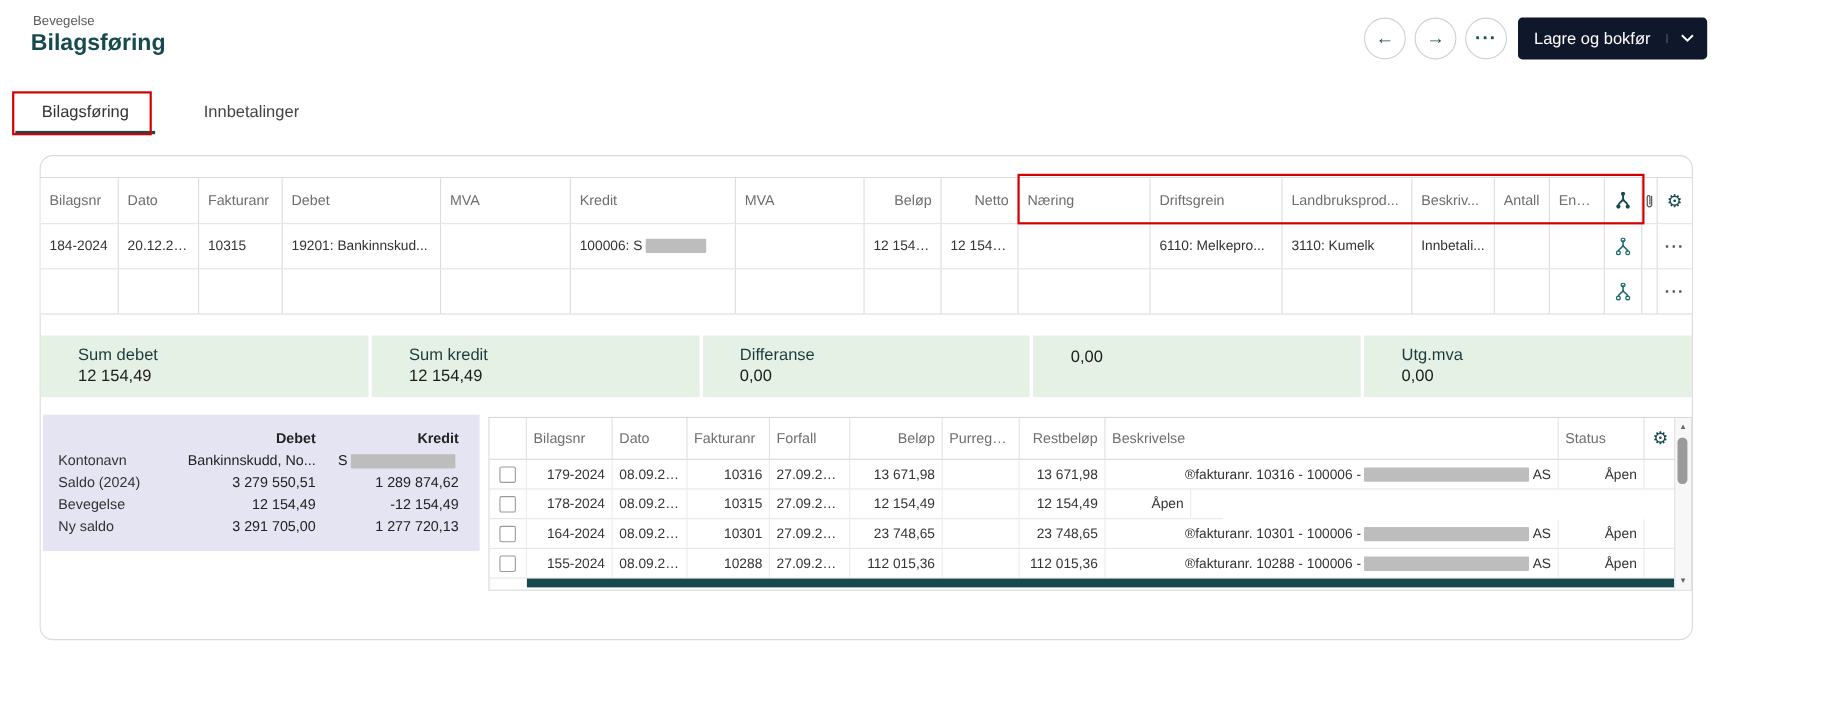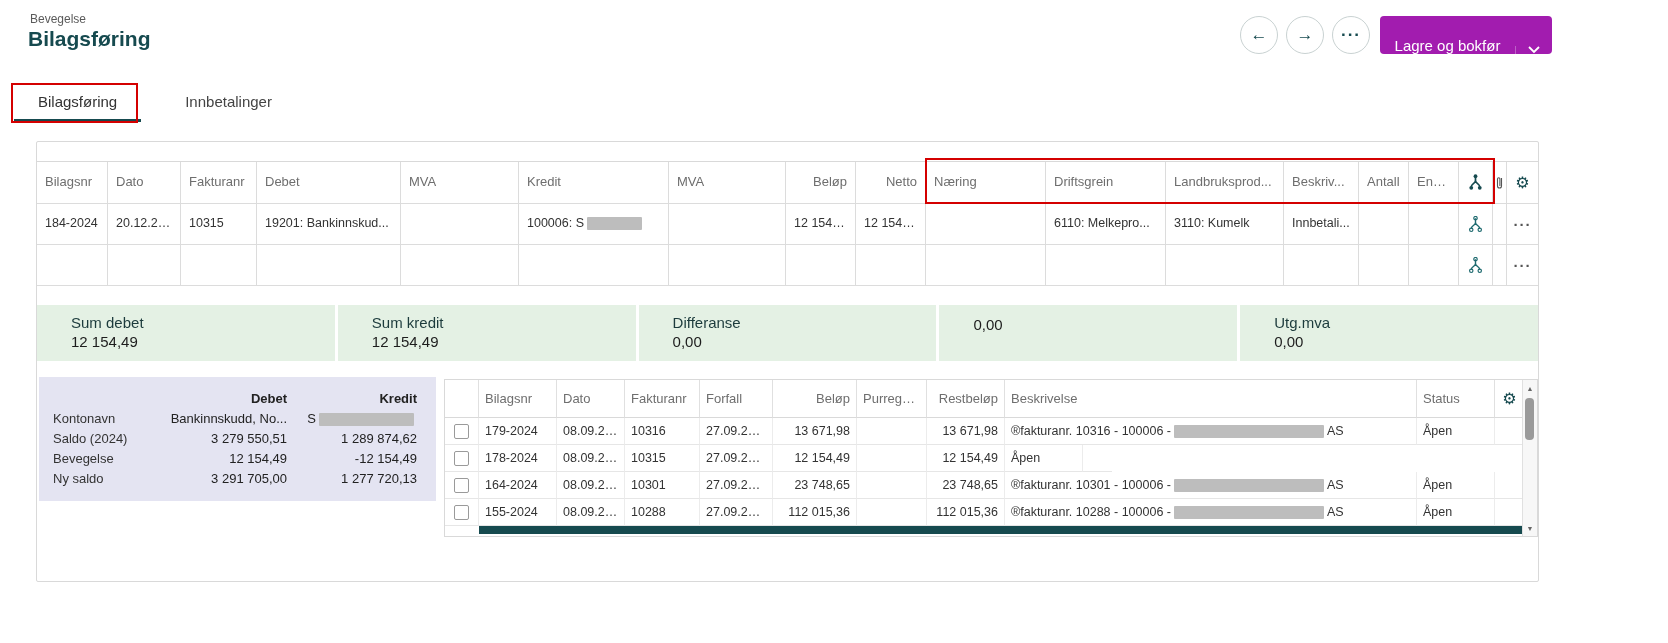--- a/index.html
+++ b/index.html
@@ -5,35 +5,35 @@
   html,body{margin:0;padding:0;background:#fff;width:1668px;height:643px;overflow:hidden;
     font-family:"Liberation Sans","DejaVu Sans",sans-serif;color:#333;}
   #app{position:relative;width:1668px;height:643px;background:#fff;}
 
   
   .breadcrumb{position:absolute;left:30px;top:12px;font-size:12px;color:#5a5a5a;}
   .page-title{position:absolute;left:28px;top:27px;font-size:21px;font-weight:bold;color:#164a4f;}
   .circle-btn{position:absolute;top:16px;width:38px;height:38px;border:1px solid #c9d2d2;border-radius:50%;
     background:#fff;display:flex;align-items:center;justify-content:center;color:#164a4f;font-size:17px;cursor:pointer;box-sizing:border-box;}
   .circle-prev{left:1240px;} .circle-next{left:1286px;} .circle-more{left:1332px;font-weight:bold;letter-spacing:1px;}
-  .save-btn{position:absolute;left:1380px;top:16px;height:38px;width:172px;background:#a21caf;border-radius:4px;
-    display:flex;align-items:flex-end;color:#fff;cursor:pointer;}
+  .save-btn{position:absolute;left:1380px;top:16px;height:38px;width:172px;background:#0f172a;border-radius:4px;
+    display:flex;align-items:center;color:#fff;cursor:pointer;}
   .save-btn .main{flex:1;display:flex;align-items:center;justify-content:center;font-size:15px;white-space:nowrap;}
   .save-btn .split{width:36px;border-left:1px solid rgba(255,255,255,.3);display:flex;align-items:center;justify-content:center;}
 
   
   .tabs{position:absolute;left:14px;top:84px;height:38px;display:flex;gap:20px;}
   .tab{padding:0 24px;line-height:35px;font-size:15px;color:#444;cursor:pointer;box-sizing:border-box;}
   .tab.active{border-bottom:3px solid #164a4f;color:#333;}
   .red-box{position:absolute;border:2px solid #d40000;box-sizing:border-box;pointer-events:none;}
   .red-box-tab{left:11px;top:83px;width:127px;height:40px;}
 
   
   .card{position:absolute;left:36px;top:141px;width:1501px;height:439px;border:1px solid #d9d9d9;
-    border-radius:2px;background:#fff;box-sizing:content-box;}
+    border-radius:12px;background:#fff;box-sizing:content-box;}
 
   
   .etable{position:absolute;left:0;top:19px;width:1501px;border-top:1px solid #d9d9d9;}
   .erow{display:flex;border-bottom:1px solid #dcdcdc;background:#fff;}
   .ecell{box-sizing:border-box;border-right:1px solid #dcdcdc;padding:0 8px;overflow:hidden;
     white-space:nowrap;text-overflow:ellipsis;font-size:12.5px;}
   .ehead .ecell{color:#6e6e6e;font-size:13px;line-height:40px;height:41px;}
   .edata .ecell{color:#333;line-height:39px;height:40px;}
   .ecell:last-child{border-right:none;}
   .ec1{width:71px}.ec2{width:73px}.ec3{width:76px}.ec4{width:144px}.ec5{width:118px}.ec6{width:150px}
@@ -60,21 +60,21 @@
   .ap-label{color:#333;}
   .ap-val{text-align:right;color:#222;white-space:nowrap;}
 
   
   .invoice{position:absolute;left:407px;top:237px;width:1094px;height:158px;border:1px solid #d9d9d9;
     background:#fff;box-sizing:border-box;}
   .irow{display:flex;}
   .ihead .icell{color:#6e6e6e;font-size:13px;line-height:37px;height:38px;border-bottom:1px solid #d9d9d9;
     border-right:1px solid #e0e0e0;}
   .ibody .icell{color:#333;font-size:12.5px;line-height:26px;height:27px;border-bottom:1px solid #e6e6e6;
-    border-right:1px solid #ececec;}
+    border-right:1px solid #ececec;text-align:right;}
   .icell{box-sizing:border-box;padding:0 6px;overflow:hidden;white-space:nowrap;text-overflow:ellipsis;}
   .icell:last-child{border-right:none;}
   .ic0{width:34px;display:flex;align-items:center;justify-content:center;padding:0;}
   .ic1{width:78px}.ic2{width:68px}.ic3{width:75px}.ic4{width:73px}.ic5{width:84px;text-align:right}
   .ic6{width:70px}.ic7{width:78px;text-align:right}.ic8{width:412px}.ic9{width:78px}
   .ic10{width:29px;display:flex;align-items:center;justify-content:center;padding:0;}
   .checkbox{width:13px;height:13px;border:1px solid #9a9a9a;border-radius:2px;background:#fff;display:inline-block;cursor:pointer;}
   .partial-row{position:absolute;left:34px;right:15px;top:146px;height:8px;background:#164a4f;}
   .vscroll{position:absolute;right:0;top:0;bottom:0;width:15px;background:#f7f7f7;border-left:1px solid #e0e0e0;box-sizing:border-box;}
   .vs-btn{height:16px;display:flex;align-items:center;justify-content:center;font-size:7px;color:#666;cursor:pointer;}

